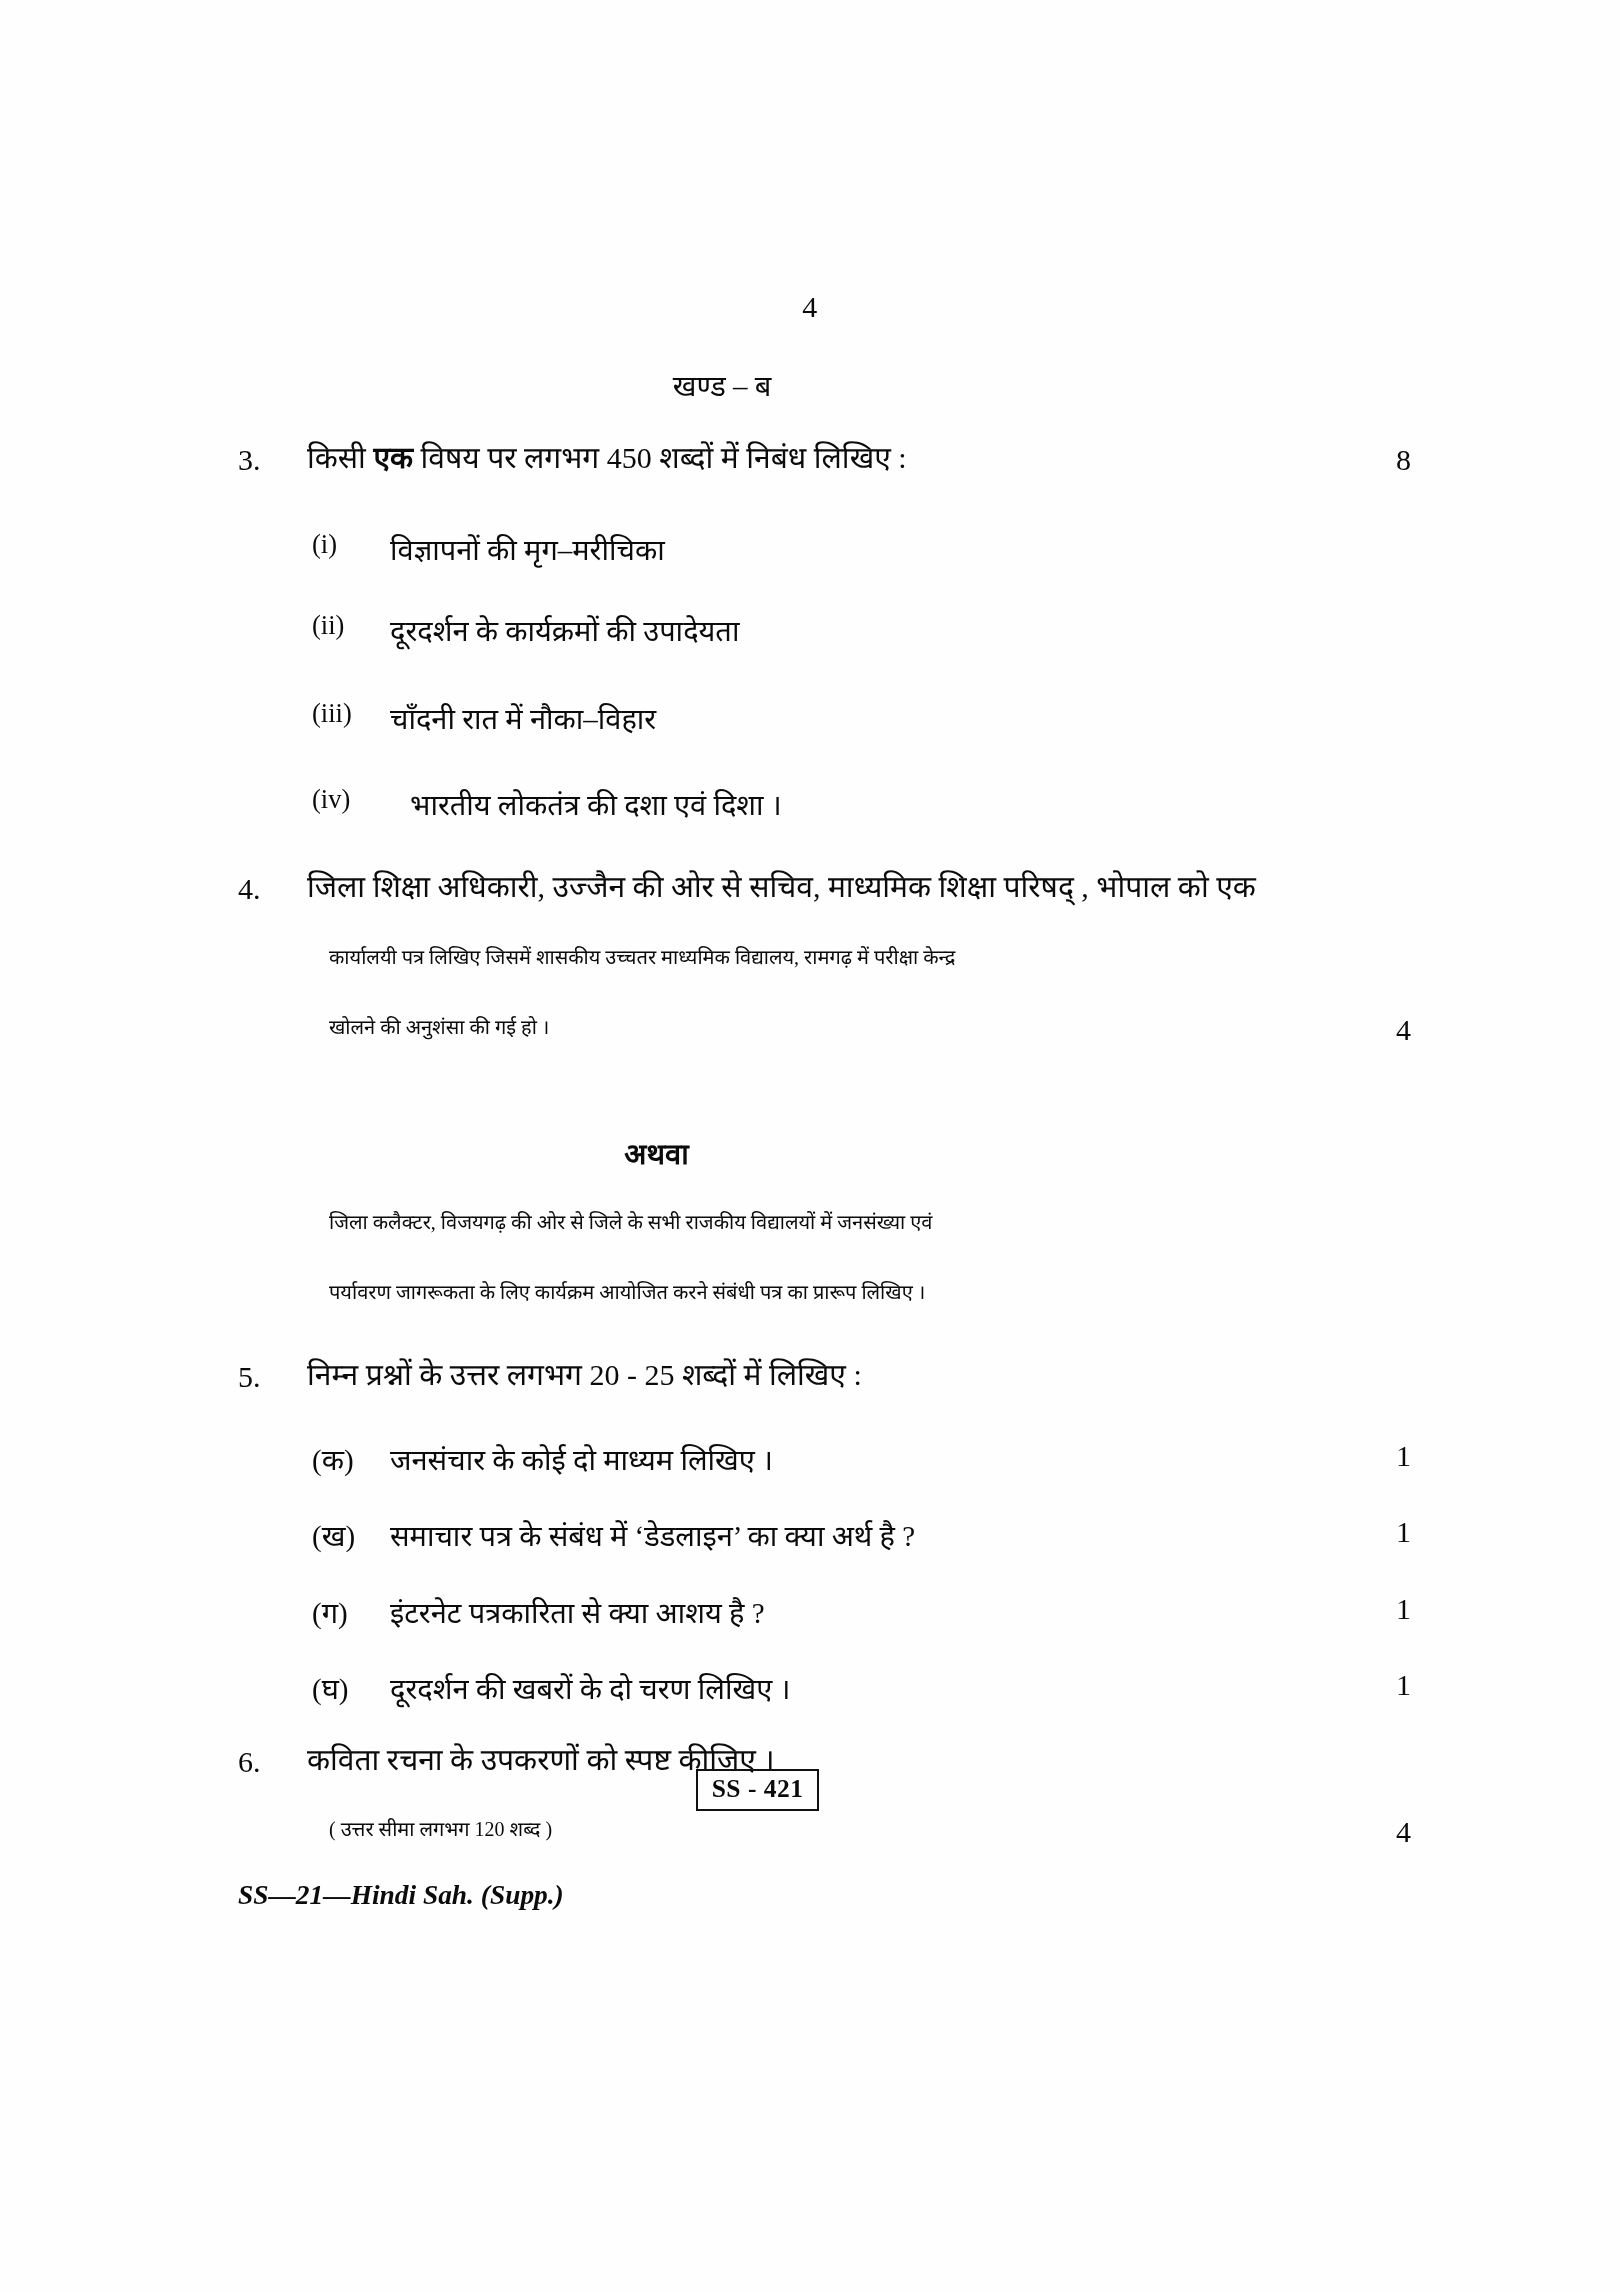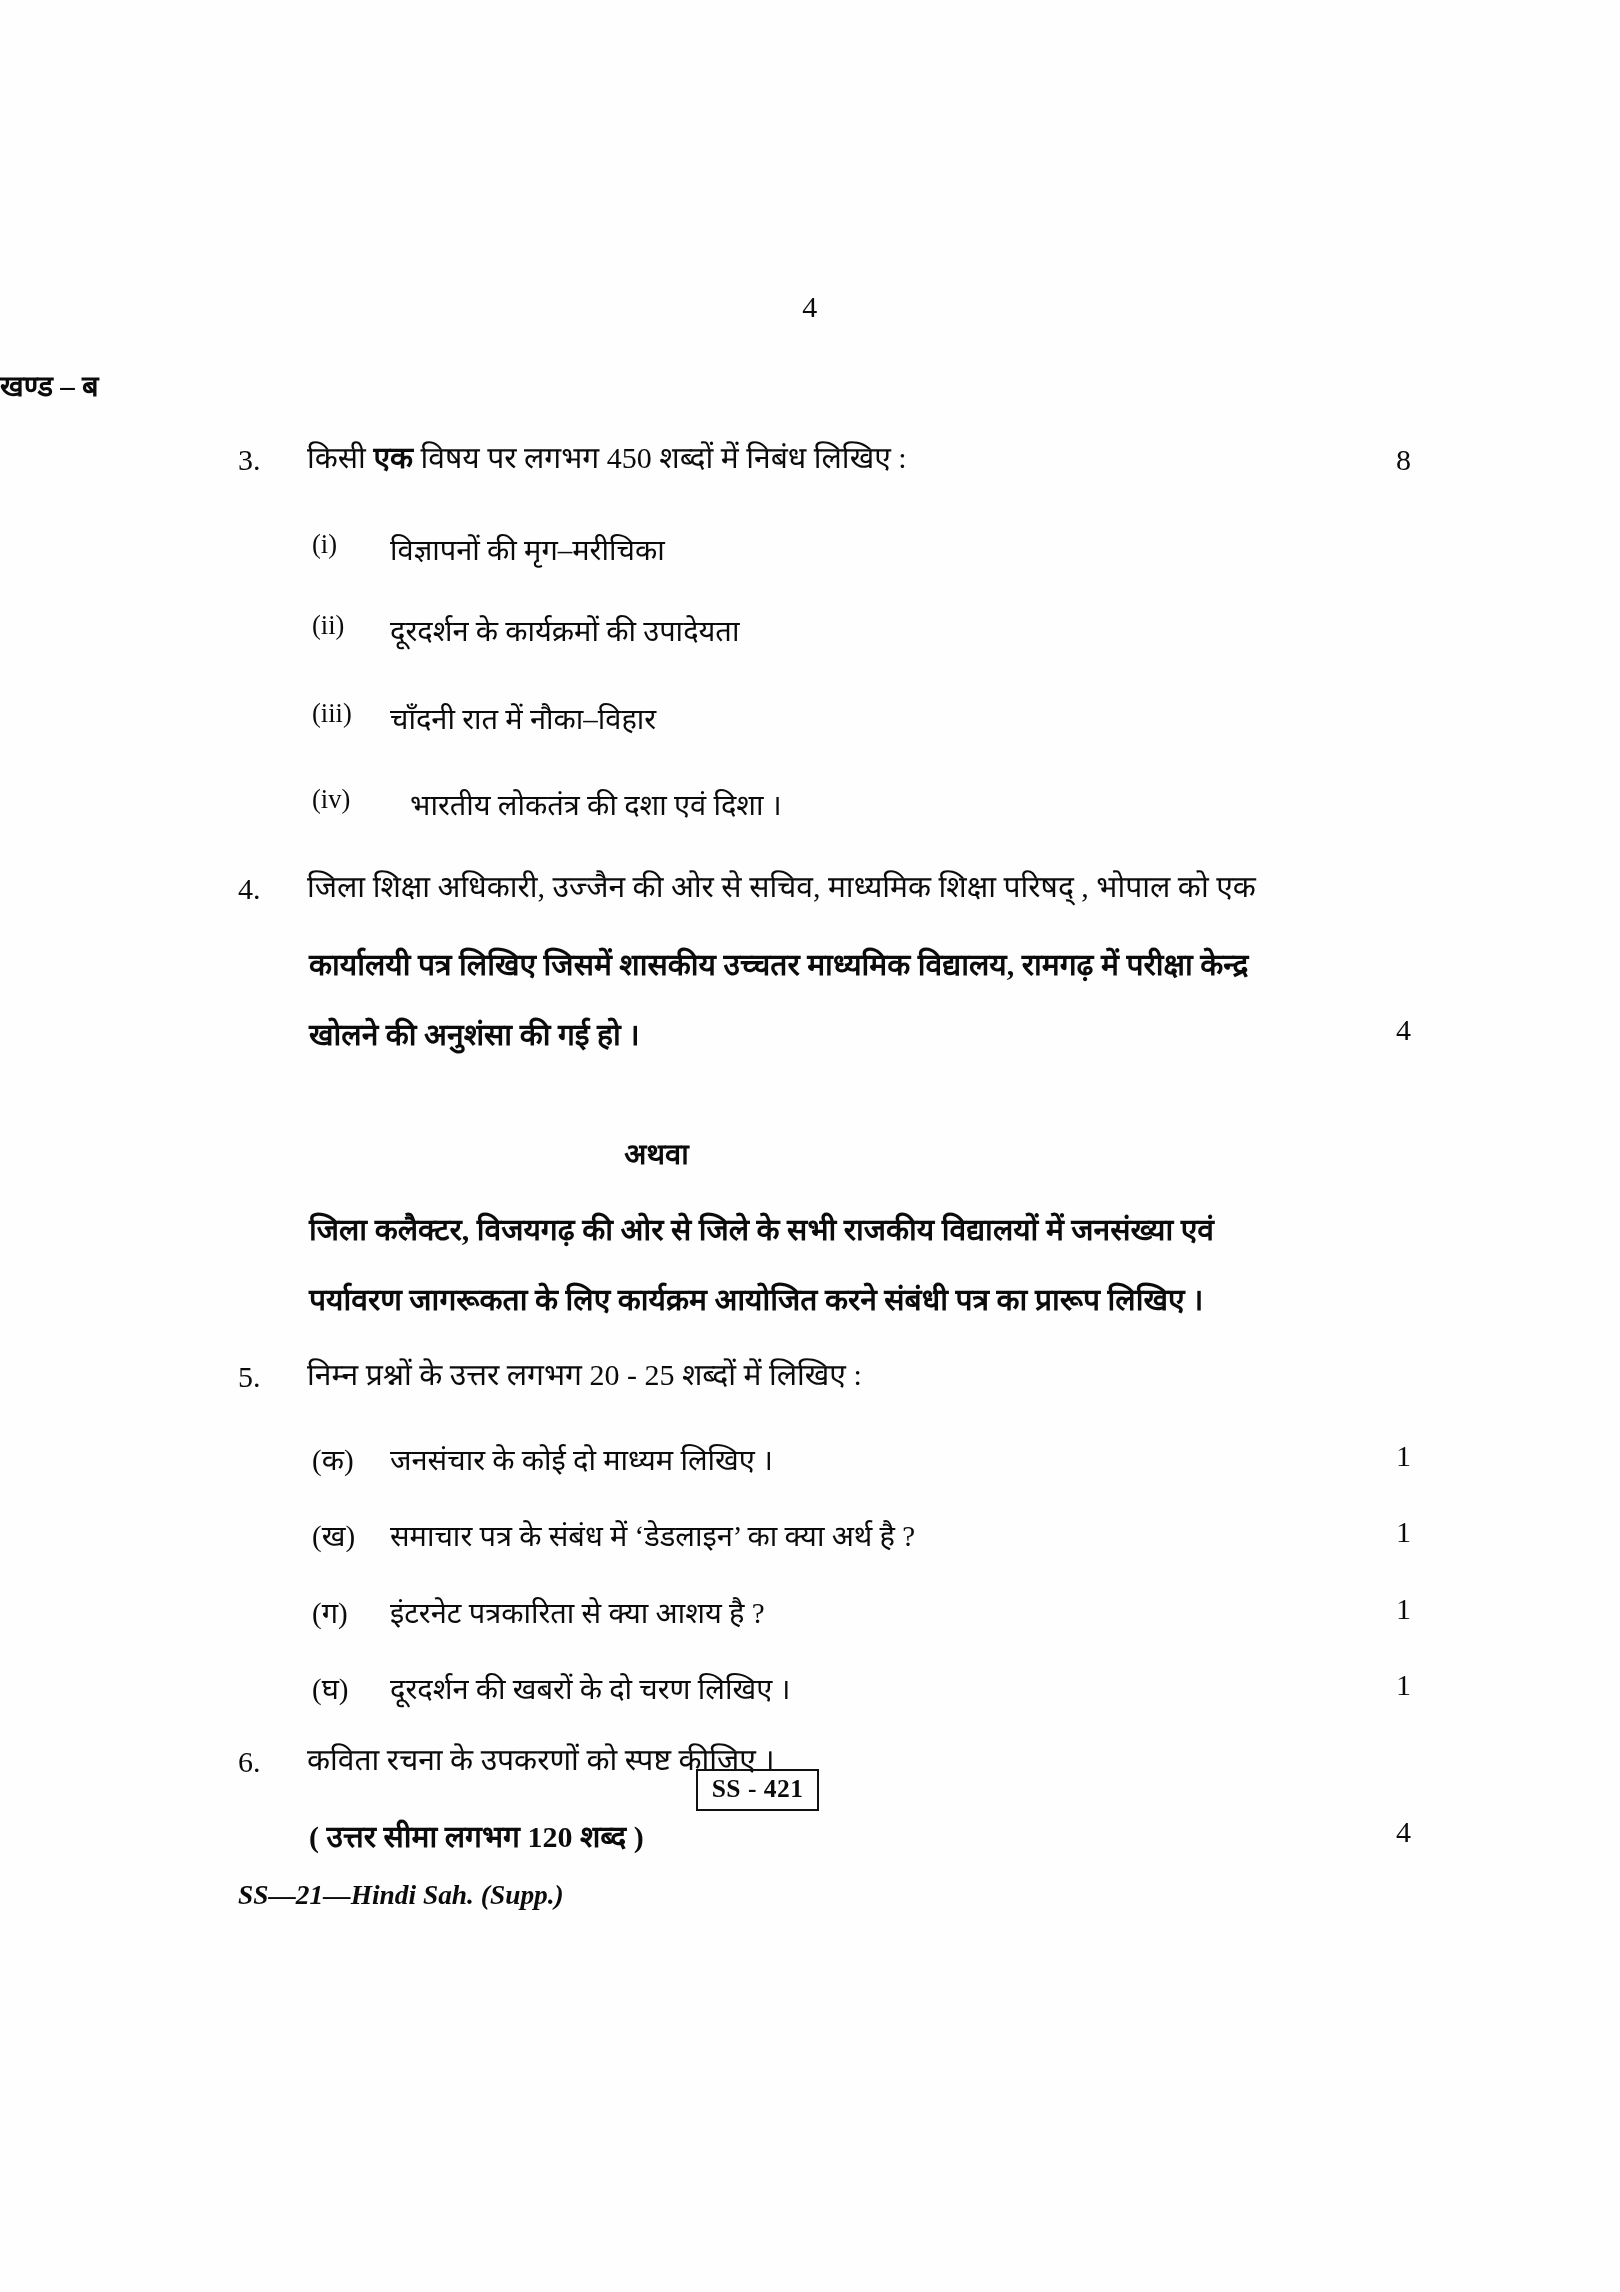--- a/index.html
+++ b/index.html
@@ -30,22 +30,23 @@
     left: 0;
     width: 1620px;
     text-align: center;
     font-size: 30px;
     letter-spacing: 0.5px;
   }
   .section-title {
     top: 365px;
     left: 0;
     width: 1444px;
-    font-size: 29px;
-    font-weight: 700;
+    text-align: center;
+    font-size: 29px;
+    font-weight: 400;
   }
   .centered-or {
     top: 1133px;
     left: 0;
     width: 1313px;
     text-align: center;
     font-size: 29px;
     font-weight: 700;
   }
 
@@ -92,25 +93,24 @@
     font-size: 29px;
   }
   .subtext {
     flex: 1 1 auto;
     font-size: 29px;
   }
   .bold { font-weight: 700; }
 
   .para-line {
     position: absolute;
-    left: 309px;
+    left: 329px;
     width: 1112px;
-    font-size: 30px;
+    font-size: 20px;
     white-space: nowrap;
-    font-weight: bold;
   }
   .code-box {
     border: 2.9px solid #111;
     padding: 2.9px 13.7px 4.9px 13.7px;
     font-size: 25.5px;
     font-weight: 700;
     font-style: normal;
     display: inline-block;
     letter-spacing: 0.5px;
   }

